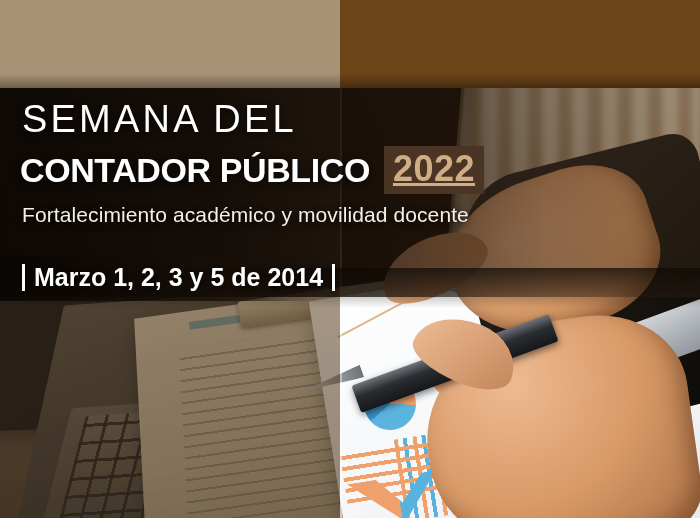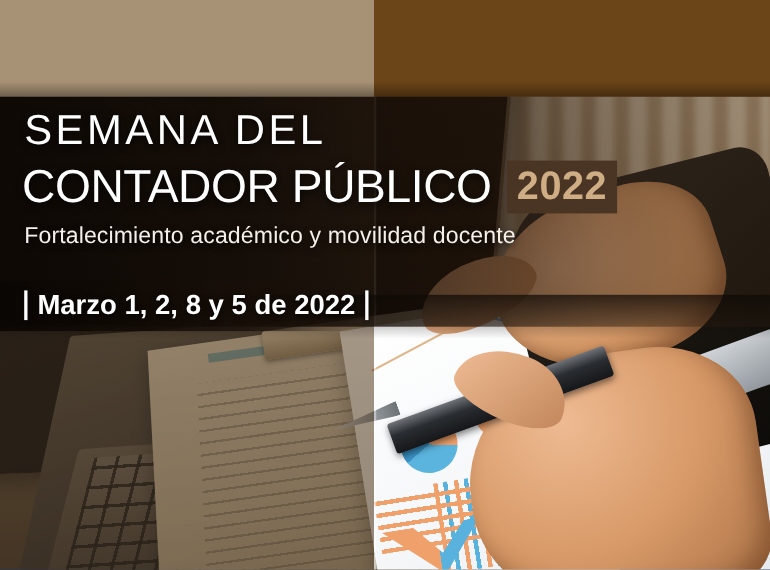--- a/index.html
+++ b/index.html
@@ -221,21 +221,21 @@
     font-size:38px;font-weight:400;letter-spacing:3.2px;
     color:#ffffff;line-height:1;
     text-shadow:0 2px 7px rgba(0,0,0,.75);
     white-space:nowrap;
   }
   .t-main{
     position:absolute;left:20px;top:146px;
     display:flex;align-items:center;gap:14px;white-space:nowrap;
   }
   .t-contador{
-    font-size:42px;font-weight:400;letter-spacing:-0.4px;
+    font-size:34px;font-weight:700;letter-spacing:-0.4px;
     color:#ffffff;line-height:1;
     text-shadow:0 2px 8px rgba(0,0,0,.75);
   }
   .t-year{
     display:inline-block;
     font-size:36px;font-weight:700;letter-spacing:0.5px;line-height:1;
     padding:5px 9px 7px 9px;
   }
   .t-sub{
     position:absolute;left:22px;top:204px;
@@ -309,25 +309,25 @@
   <div class="overlay"></div>
   <div class="overlay-fade"></div>
   <div class="date-plate"></div>
 
   <div class="content">
 
     <div class="t-semana">SEMANA DEL</div>
 
     <div class="t-main">
       <span class="t-contador">CONTADOR PÚBLICO</span>
-      <span class="t-year" style="background: rgb(74, 53, 37); color: rgb(207, 174, 134);">2022</span>
+      <span class="t-year" style="background: rgb(74, 53, 37); color: rgb(207, 174, 134); text-decoration: underline;">2022</span>
     </div>
 
     <div class="t-sub">Fortalecimiento académico y movilidad docente</div>
 
     <div class="t-date">
       <span class="pipe"></span>
-      <span class="dtxt">Marzo 1, 2, 8 y 5 de 2022</span>
+      <span class="dtxt">Marzo 1, 2, 3 y 5 de 2014</span>
       <span class="pipe"></span>
     </div>
 
   </div>
 </div>
 
 </body></html>

